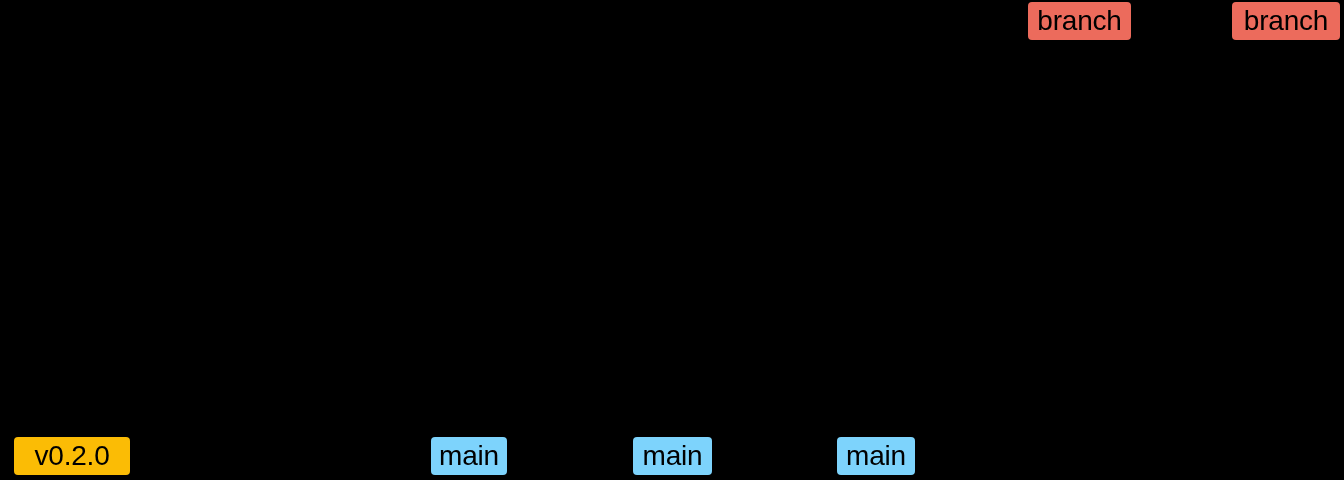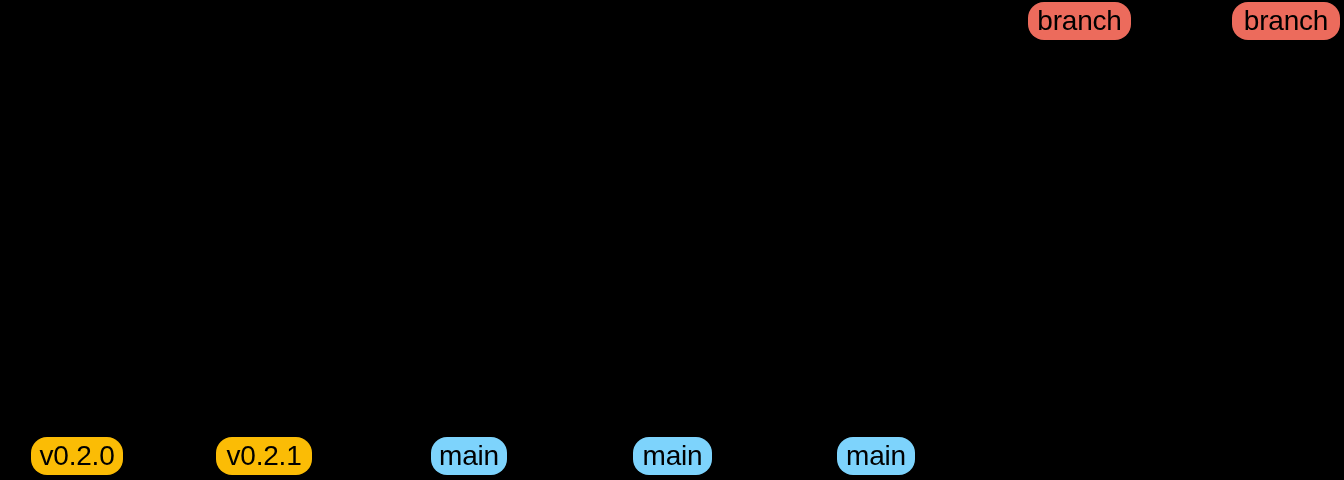--- a/index.html
+++ b/index.html
@@ -17,21 +17,21 @@
     height: 480px;
     background: #000000;
     overflow: hidden;
   }
   .ref-badge {
     position: absolute;
     box-sizing: border-box;
     display: flex;
     align-items: center;
     justify-content: center;
-    border-radius: 16px;
+    border-radius: 4px;
     color: #000000;
     font-family: "Liberation Sans", sans-serif;
     font-size: 28px;
     line-height: 1;
     letter-spacing: -0.2px;
     white-space: nowrap;
     padding: 0 9px;
     height: 38px;
     -webkit-font-smoothing: antialiased;
   }
@@ -45,27 +45,24 @@
 <div id="git-graph-canvas">
 
   <div class="ref-badge ref-branch-remote" style="left:1028px; top:2px; width:103px;">
     <span>branch</span>
   </div>
 
   <div class="ref-badge ref-branch-remote" style="left:1232px; top:2px; width:108px;">
     <span>branch</span>
   </div>
 
-  <div class="ref-badge ref-tag" style="left:31px; top:437px; width:92px;">
+  <div class="ref-badge ref-tag" style="left:14px; top:437px; width:116px;">
     <span>v0.2.0</span>
   </div>
 
-  <div class="ref-badge ref-tag" style="left:216px; top:437px; width:96px;">
-    <span>v0.2.1</span>
-  </div>
 
   <div class="ref-badge ref-branch-main" style="left:431px; top:437px; width:76px;">
     <span>main</span>
   </div>
 
   <div class="ref-badge ref-branch-main" style="left:633px; top:437px; width:79px;">
     <span>main</span>
   </div>
 
   <div class="ref-badge ref-branch-main" style="left:837px; top:437px; width:78px;">

